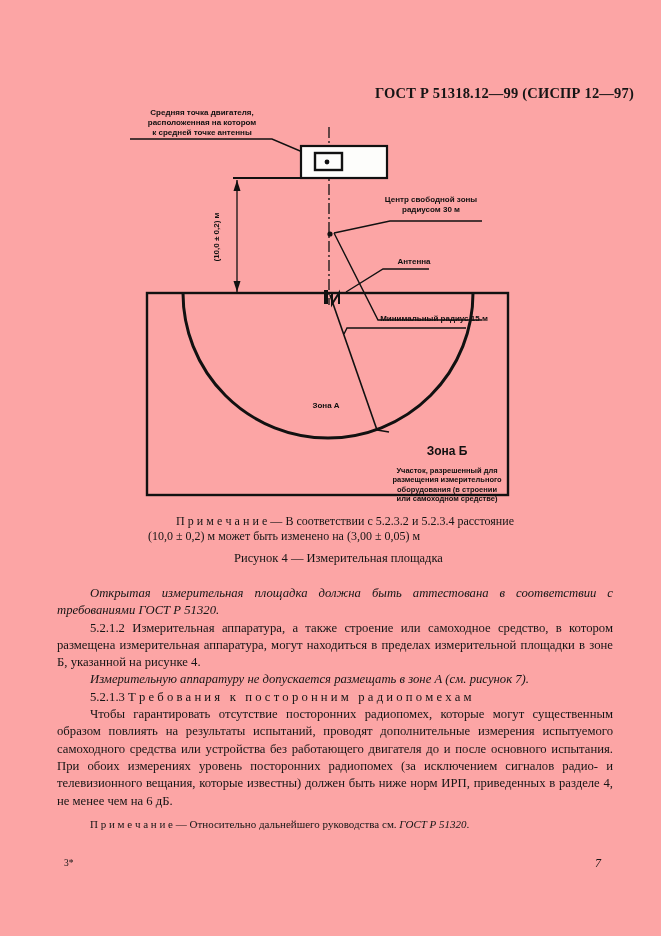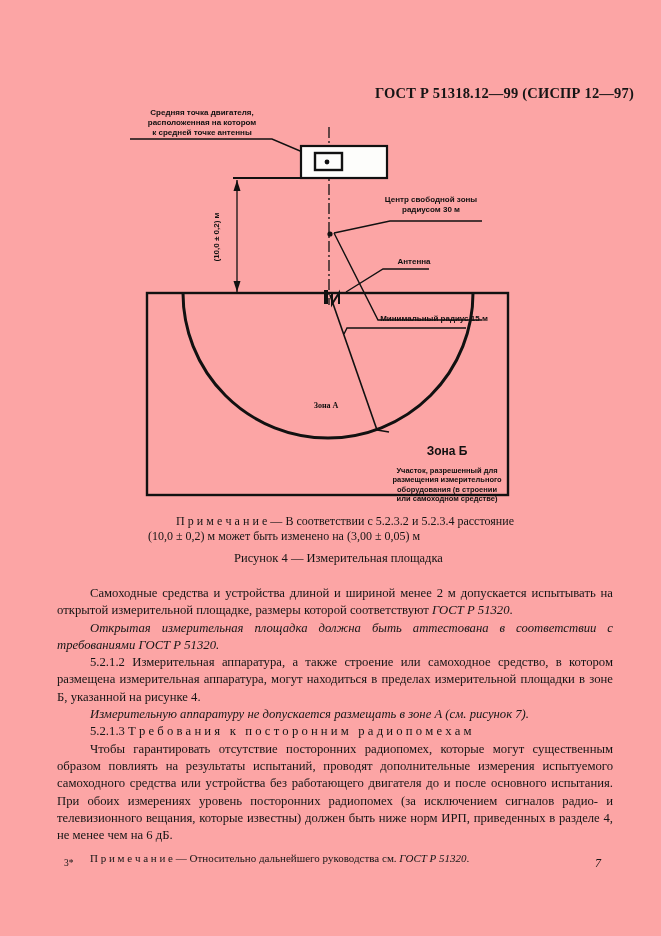--- a/index.html
+++ b/index.html
@@ -15,21 +15,21 @@
   .diagram-svg { position:absolute; left:0; top:100px; }
   .dlabel {
     position:absolute; font-family:"Liberation Sans", sans-serif; font-weight:bold;
     font-size:8px; line-height:10px; text-align:center; white-space:pre-line; color:#101010;
   }
   .lbl-engine    { left:126px; top:108px; width:152px; }
   .lbl-dim       { left:172px; top:232px; width:90px; transform:rotate(-90deg); }
   .lbl-freezone  { left:379px; top:195px; width:104px; }
   .lbl-antenna   { left:391px; top:257px; width:46px; }
   .lbl-minradius { left:345px; top:314px; width:122px;margin-left:28px; }
-  .lbl-zonea     { left:308px; top:401px; width:36px;font-family:Liberation Serif, serif; }
+  .lbl-zonea     { left:308px; top:401px; width:36px; }
   .lbl-zoneb     { left:377px; top:437px; width:140px; font-size:7.5px; line-height:9.5px; }
   .lbl-zoneb .zb-title { font-size:12px; }
 
   
   .fignote {
     position:absolute; left:148px; top:514px; width:366px;
     font-size:12px; line-height:14.5px; text-indent:28px; text-align:justify;
   }
   .caption { position:absolute; left:8px; top:551px; width:661px; text-align:center; font-size:12.5px; }
 
@@ -105,21 +105,20 @@
 размещения измерительного
 оборудования (в строении
 или самоходном средстве)</div>
     </div>
 
     <div class="fignote">П р и м е ч а н и е — В соответствии с 5.2.3.2 и 5.2.3.4 расстояние (10,0 ± 0,2) м может быть изменено на (3,00 ± 0,05) м</div>
     <div class="caption">Рисунок 4 — Измерительная площадка</div>
   </div>
 
   <div class="bodytext">
-    <p><span>Самоходные средства и устройства длиной и шириной менее 2 м допускается испытывать на открытой измерительной площадке, размеры которой соответствуют </span><span class="it">ГОСТ Р 51320</span><span>.</span></p>
     <p class="it">Открытая измерительная площадка должна быть аттестована в соответствии с требованиями ГОСТ Р 51320.</p>
     <p>5.2.1.2 Измерительная аппаратура, а также строение или самоходное средство, в котором размещена измерительная аппаратура, могут находиться в пределах измерительной площадки в зоне Б, указанной на рисунке 4.</p>
     <p class="it">Измерительную аппаратуру не допускается размещать в зоне А (см. рисунок 7).</p>
     <p class="spaced">5.2.1.3 Т р е б о в а н и я   к   п о с т о р о н н и м   р а д и о п о м е х а м</p>
     <p>Чтобы гарантировать отсутствие посторонних радиопомех, которые могут существенным образом повлиять на результаты испытаний, проводят дополнительные измерения испытуемого самоходного средства или устройства без работающего двигателя до и после основного испытания. При обоих измерениях уровень посторонних радиопомех (за исключением сигналов радио- и телевизионного вещания, которые известны) должен быть ниже норм ИРП, приведенных в разделе 4, не менее чем на 6 дБ.</p>
     <p class="smallnote"><span>П р и м е ч а н и е — Относительно дальнейшего руководства см. </span><span class="it">ГОСТ Р 51320</span><span>.</span></p>
   </div>
 
   <div class="footer-mark">3*</div>
   <div class="footer-page">7</div>

